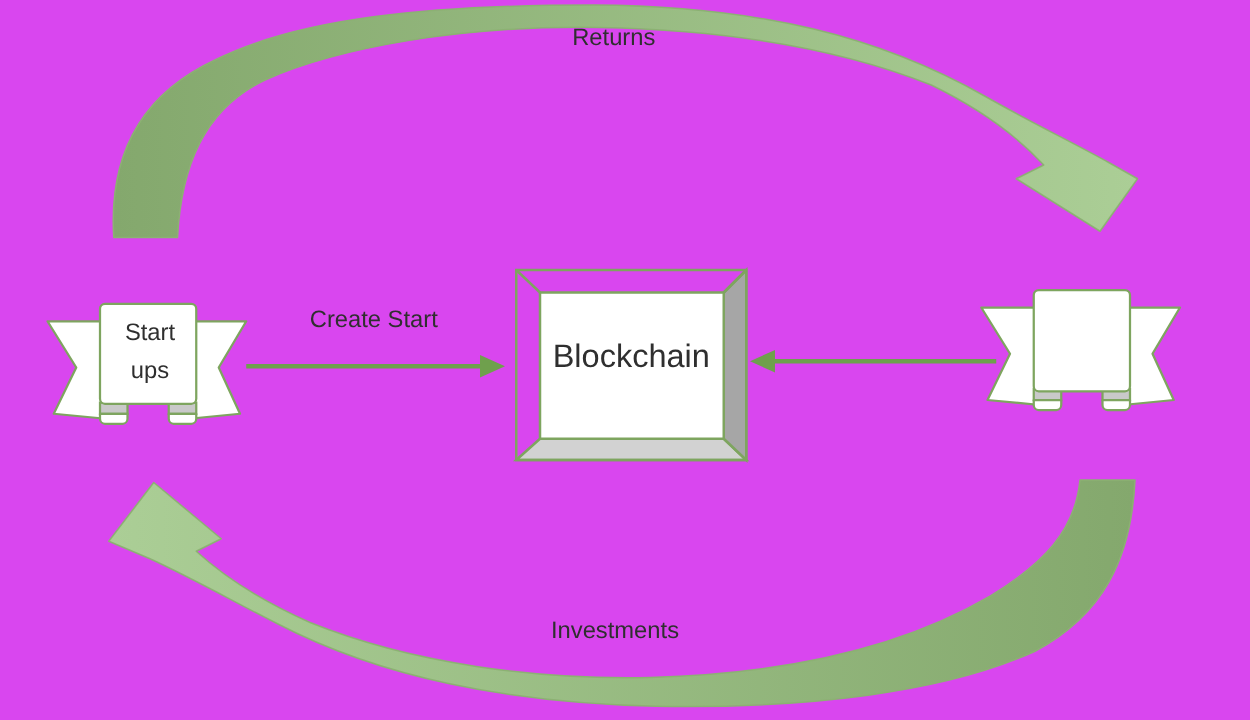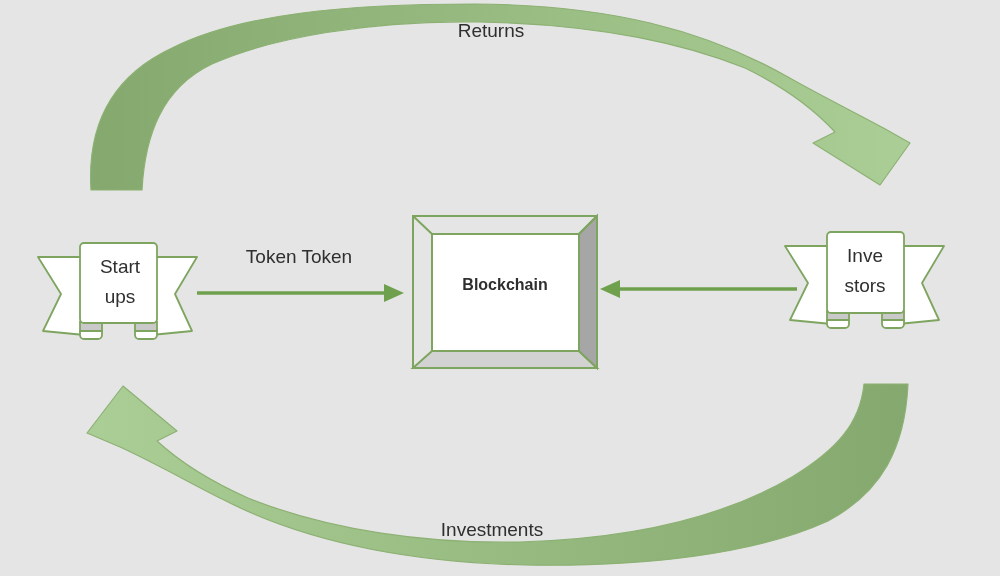--- a/index.html
+++ b/index.html
@@ -1,20 +1,20 @@
 <!DOCTYPE html>
 <html style="--shape-outline: #7ea55f; --straight-arrow: #6fa04d; --band-dark: #84a86d; --band-light: #abce96; --band-outline: #8cb173; --cube-right-face: #a6a6a6; --cube-bottom-face: #d2d2d2; --ribbon-curl-shade: #c9c9c9; --text: #2f2f2f;"><head>
 <meta charset="utf-8">
 <style>
   html, body { margin: 0; padding: 0; background: #ffffff; }
   .stage {
     position: relative;
     width: 1000px;
     height: 576px;
-    background: #e5e5e5;
+    background: #d946ef;
     overflow: hidden;
     font-family: "Liberation Sans", sans-serif;
   }
   .layer { position: absolute; left: 0; top: 0; }
 
   
   .stop-dark  { stop-color: var(--band-dark); }
   .stop-light { stop-color: var(--band-light); }
   .band { stroke: var(--band-outline); stroke-width: 1.2; stroke-linejoin: round; }
   .sline { stroke: var(--straight-arrow); stroke-width: 3.5; fill: none; }
@@ -29,21 +29,21 @@
   .lbl {
     position: absolute;
     transform: translate(-50%, -50%);
     color: var(--text);
     font-size: 19px;
     white-space: nowrap;
     text-align: center;
     line-height: 1.2;
   }
   .lbl.two { line-height: 30px; }
-  .lbl.box-label { font-size: 16px; font-weight: bold; }
+  .lbl.box-label { font-size: 26px; }
 </style>
 </head>
 <body>
 
 <div class="stage">
 
   <svg class="layer" width="1000" height="576" viewBox="0 0 1000 576">
     <defs>
       <linearGradient id="gradTop" gradientUnits="userSpaceOnUse" x1="90" y1="0" x2="910" y2="0">
         <stop offset="0" class="stop-dark"></stop>
@@ -127,30 +127,26 @@
       <path class="curl-shade" d="M 827 311 L 849 311 L 849 320 L 827 320 Z"></path>
       <path class="outline" d="M 827 320 L 849 320 L 849 324 A 4 4 0 0 1 845 328 L 831 328 A 4 4 0 0 1 827 324 Z"></path>
       <path class="curl-shade" d="M 882 311 L 904 311 L 904 320 L 882 320 Z"></path>
       <path class="outline" d="M 882 320 L 904 320 L 904 324 A 4 4 0 0 1 900 328 L 886 328 A 4 4 0 0 1 882 324 Z"></path>
       <rect class="outline" x="827" y="232" width="77" height="81" rx="4"></rect>
     </g>
   </svg>
 
   <div class="lbl" style="left:491px; top:31px;">Returns</div>
 
-  <div class="lbl" style="left:299px; top:257px;">Token Token</div>
+  <div class="lbl" style="left:299px; top:257px;">Create Start</div>
 
 
-  <div class="lbl" style="left:492px; top:530px;">Investments</div>
+  <div class="lbl" style="left:492px; top:506px;">Investments</div>
 
   <div class="lbl box-label" style="left:505px; top:285px;">Blockchain</div>
 
   <div class="lbl two" style="left:120px; top:282px;">
     <div>Start</div>
     <div>ups</div>
   </div>
 
-  <div class="lbl two" style="left:865px; top:271px;">
-    <div>Inve</div>
-    <div>stors</div>
-  </div>
 
 </div>
 
 </body></html>

